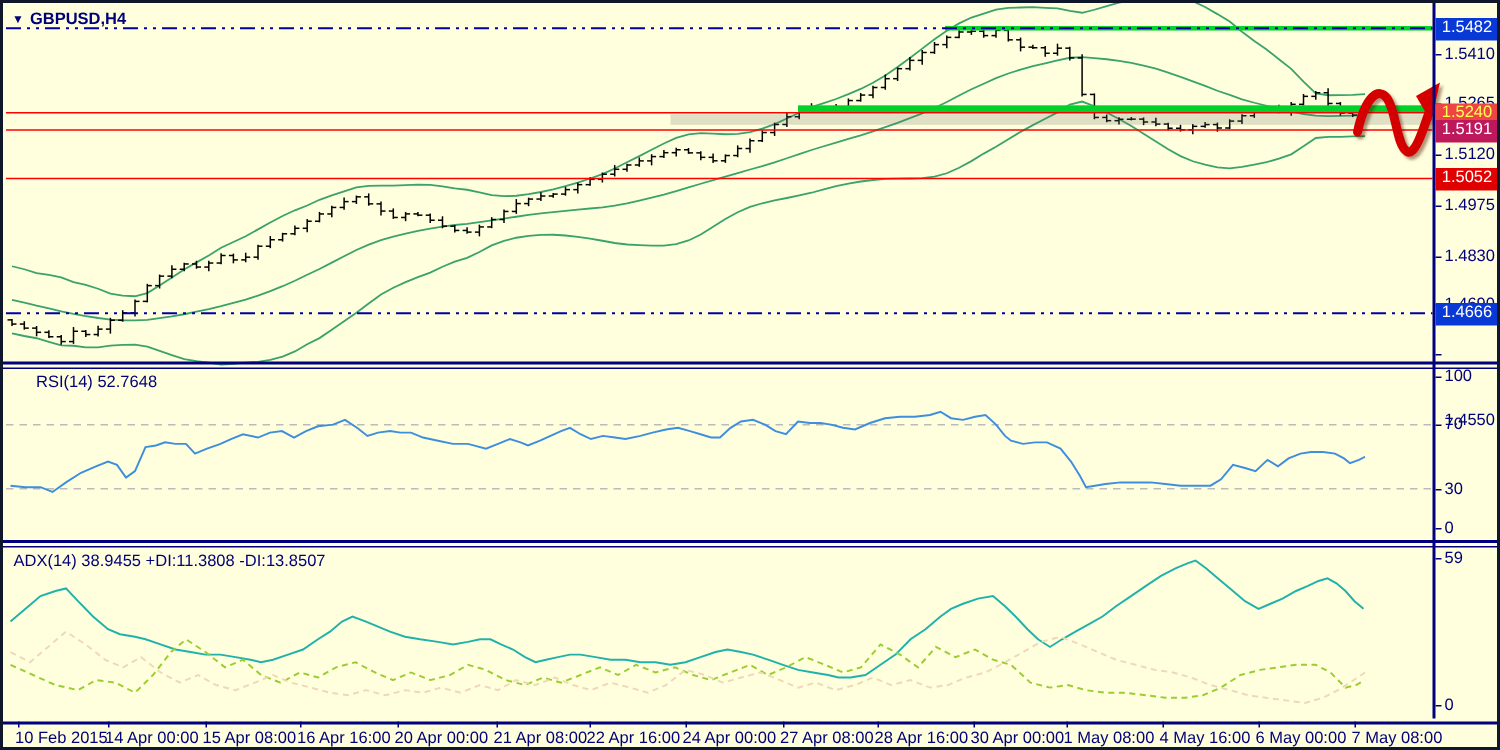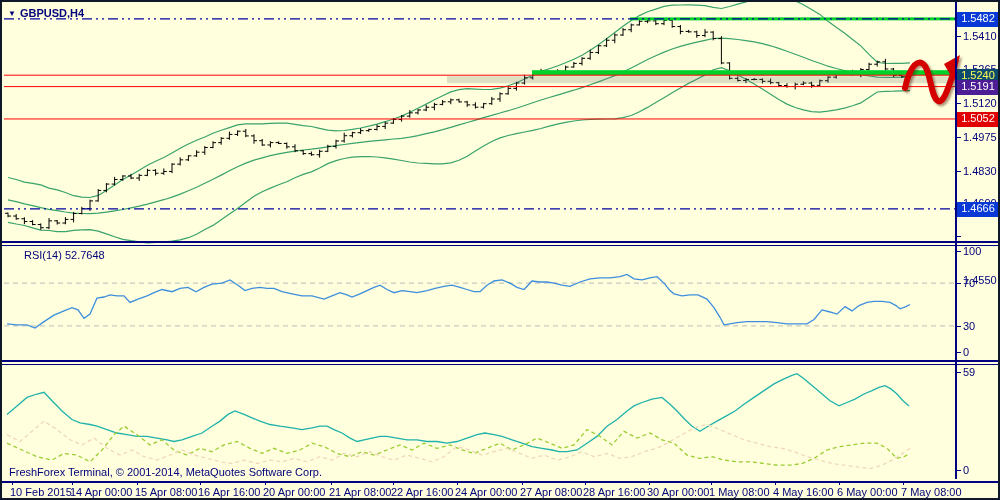--- a/index.html
+++ b/index.html
@@ -392,21 +392,21 @@
       <polyline points="5.0,321.8 15.0,322.8 25.0,322.8 33.0,326.0 42.0,319.6 52.0,313.2 62.0,308.9 70.0,305.7 76.0,307.9 82.0,316.4 88.0,312.1 95.0,296.1 102.0,295.0 108.0,292.9 115.0,293.9 122.0,293.9 128.0,300.4 136.0,297.1 145.0,293.9 152.0,290.7 160.0,287.5 170.0,289.7 178.0,286.4 186.0,285.4 194.0,289.7 202.0,285.4 210.0,282.2 220.0,281.1 228.0,277.9 236.0,283.2 243.0,288.6 250.0,286.4 258.0,285.4 265.0,286.4 272.0,286.4 280.0,289.7 290.0,291.8 300.0,293.9 310.0,293.9 322.0,297.1 330.0,293.9 338.0,290.7 345.0,292.9 350.0,295.0 358.0,291.8 365.0,288.6 372.0,285.4 378.0,283.2 385.0,287.5 392.0,290.7 400.0,288.6 408.0,289.7 415.0,290.7 425.0,288.6 433.0,286.4 442.0,284.3 450.0,283.2 458.0,285.4 465.0,287.5 472.0,289.7 478.0,289.7 485.0,283.2 492.0,279.0 500.0,277.9 508.0,281.1 515.0,285.4 522.0,287.5 530.0,279.0 538.0,280.0 545.0,280.0 552.0,281.1 560.0,283.2 568.0,284.3 578.0,280.0 588.0,276.8 598.0,275.8 608.0,275.8 618.0,274.7 625.0,272.5 632.0,276.8 640.0,277.9 648.0,275.8 655.0,274.7 662.0,281.1 668.0,288.6 672.0,291.8 680.0,293.9 688.0,292.9 696.0,292.9 705.0,297.1 712.0,305.7 718.0,315.3 722.0,322.8 728.0,321.8 735.0,320.7 745.0,319.6 755.0,319.6 765.0,319.6 775.0,320.7 785.0,321.8 795.0,321.8 805.0,321.8 812.0,317.5 820.0,307.9 828.0,310.0 835.0,312.1 843.0,304.6 850.0,308.9 857.0,303.6 865.0,300.4 872.0,299.3 880.0,299.3 888.0,300.4 894.0,303.6 898.0,306.8 904.0,304.6 908.0,302.5" fill="none" stroke="#3E8EDE" stroke-width="1.3"></polyline>
       <polyline points="5.0,412.4 15.0,403.9 25.0,395.4 35.0,392.0 42.0,390.3 50.0,398.8 60.0,409.0 70.0,417.5 78.0,420.8 88.0,422.5 95.0,424.2 105.0,427.6 115.0,431.0 125.0,432.7 135.0,434.4 145.0,434.4 155.0,436.1 165.0,437.8 172.0,439.5 180.0,437.8 190.0,434.4 200.0,431.0 210.0,424.2 218.0,419.1 226.0,412.4 233.0,409.0 242.0,412.4 250.0,415.8 258.0,419.1 268.0,422.5 278.0,424.2 290.0,425.9 300.0,427.6 310.0,425.9 318.0,424.2 325.0,424.2 332.0,427.6 340.0,431.0 348.0,436.1 355.0,439.5 362.0,437.8 370.0,436.1 378.0,434.4 385.0,434.4 395.0,436.1 405.0,437.8 415.0,437.8 425.0,439.5 435.0,439.5 445.0,441.2 455.0,439.5 465.0,436.1 475.0,432.7 483.0,431.0 492.0,432.7 500.0,434.4 510.0,437.8 520.0,441.2 530.0,444.6 540.0,446.3 550.0,448.0 557.0,449.7 565.0,449.7 575.0,448.0 585.0,441.2 595.0,434.4 605.0,424.2 615.0,417.5 625.0,409.0 632.0,403.9 640.0,400.5 650.0,397.1 660.0,395.4 668.0,402.2 675.0,409.0 683.0,417.5 690.0,424.2 698.0,429.3 706.0,424.2 715.0,419.1 724.0,414.1 733.0,409.0 742.0,402.2 752.0,395.4 762.0,388.6 772.0,381.9 782.0,376.8 790.0,373.4 795.0,371.7 802.0,376.8 810.0,383.6 818.0,390.3 828.0,398.8 837.0,403.9 845.0,400.5 853.0,397.1 862.0,392.0 870.0,388.6 877.0,385.3 883.0,383.6 889.0,386.9 895.0,392.0 901.0,398.8 907.0,403.9" fill="none" stroke="#20B2AA" stroke-width="1.3"></polyline>
       <polyline points="5.0,441.2 20.0,448.0 35.0,454.7 50.0,458.1 62.0,451.4 75.0,453.1 88.0,459.8 100.0,448.0 112.0,432.7 122.0,424.2 135.0,432.7 148.0,442.9 160.0,437.8 172.0,448.0 185.0,453.1 198.0,446.3 210.0,449.7 222.0,442.9 235.0,439.5 248.0,446.3 260.0,451.4 272.0,446.3 285.0,451.4 298.0,448.0 310.0,441.2 322.0,444.6 335.0,451.4 348.0,454.7 360.0,449.7 372.0,453.1 385.0,448.0 398.0,442.9 410.0,448.0 422.0,441.2 435.0,446.3 448.0,442.9 460.0,448.0 472.0,451.4 485.0,446.3 498.0,441.2 510.0,448.0 522.0,442.9 535.0,436.1 548.0,441.2 560.0,446.3 572.0,442.9 585.0,427.6 598.0,434.4 610.0,442.9 622.0,429.3 635.0,436.1 648.0,431.0 660.0,437.8 672.0,441.2 685.0,453.1 698.0,456.4 710.0,454.7 722.0,458.1 735.0,459.8 748.0,459.8 762.0,461.5 775.0,463.2 788.0,463.2 800.0,461.5 812.0,456.4 825.0,448.0 838.0,444.6 850.0,442.9 862.0,441.2 875.0,441.2 885.0,446.3 895.0,456.4 902.0,454.7 908.0,451.4" fill="none" stroke="#9ACD32" stroke-width="1.3" stroke-dasharray="4 3"></polyline>
       <polyline points="5.0,432.7 18.0,439.5 30.0,429.3 42.0,419.1 55.0,427.6 68.0,437.8 80.0,442.9 92.0,436.1 105.0,446.3 118.0,453.1 130.0,448.0 142.0,454.7 155.0,458.1 168.0,453.1 180.0,448.0 192.0,453.1 205.0,456.4 218.0,459.8 230.0,461.5 242.0,458.1 255.0,461.5 268.0,458.1 280.0,459.8 292.0,456.4 305.0,459.8 318.0,454.7 330.0,458.1 342.0,451.4 355.0,454.7 368.0,449.7 380.0,454.7 392.0,458.1 405.0,453.1 418.0,456.4 430.0,459.8 442.0,454.7 455.0,444.6 468.0,448.0 480.0,453.1 492.0,449.7 505.0,446.3 518.0,451.4 530.0,456.4 542.0,453.1 555.0,458.1 568.0,454.7 580.0,449.7 592.0,454.7 605.0,451.4 618.0,456.4 630.0,454.7 642.0,449.7 655.0,446.3 668.0,439.5 680.0,432.7 692.0,425.9 705.0,422.5 718.0,427.6 730.0,432.7 742.0,437.8 755.0,441.2 768.0,444.6 780.0,446.3 792.0,449.7 805.0,454.7 818.0,458.1 830.0,461.5 842.0,463.2 855.0,464.9 868.0,466.6 880.0,463.2 890.0,458.1 898.0,453.1 908.0,446.3" fill="none" stroke="#EFD8B8" stroke-width="1.3" stroke-dasharray="4 3"></polyline>
     </svg>
 
   <div id="symbol-label" class="panel-label">
     <span class="tri">▼</span><span>GBPUSD,H4</span>
   </div>
   <div id="rsi-label" class="panel-label">RSI(14) 52.7648</div>
-  <div id="copyright" class="panel-label">FreshForex Terminal, © 2001-2014, MetaQuotes Software Corp.</div>
+  <div id="adx-label" class="panel-label">ADX(14) 38.9455 +DI:11.3808 -DI:13.8507</div>
 
   <div class="sep" style="top:239px;height:2px;"></div>
   <div class="sep" style="top:243px;height:1px;"></div>
   <div class="sep" style="top:358px;height:2px;"></div>
   <div class="sep" style="top:362px;height:1px;"></div>
   <div class="sep" style="top:479px;height:2px;"></div>
   <div id="vsep"></div>
 
   <div id="price-scale">
       <div class="tickdash" style="top:34px;"></div>
@@ -429,22 +429,22 @@
       <div class="ticklabel" style="top:275px;">70</div>
       <div class="tickdash" style="top:324px;"></div>
       <div class="ticklabel" style="top:318px;">30</div>
       <div class="tickdash" style="top:350px;"></div>
       <div class="ticklabel" style="top:344px;">0</div>
       <div class="tickdash" style="top:370px;"></div>
       <div class="ticklabel" style="top:364px;">59</div>
       <div class="tickdash" style="top:468px;"></div>
       <div class="ticklabel" style="top:462px;">0</div>
       <div class="badge" style="top:10px;background:#0838D6;color:#FFFFFF;">1.5482</div>
-      <div class="badge" style="top:67px;background:#0c4a6e;color:#FFFF55;">1.5240</div>
-      <div class="badge" style="top:78px;background:#4c1d95;color:#FFFFFF;">1.5191</div>
+      <div class="badge" style="top:67px;background:#ef4444;color:#FFFF55;">1.5240</div>
+      <div class="badge" style="top:78px;background:#be185d;color:#FFFFFF;">1.5191</div>
       <div class="badge" style="top:110px;background:#E00000;color:#FFFFFF;">1.5052</div>
       <div class="badge" style="top:200px;background:#0838D6;color:#FFFFFF;">1.4666</div>
     </div>
   <div id="time-scale">
       <div class="time-tick" style="left:10px;"></div>
       <div class="time-label" style="left:8px;">10 Feb 2015</div>
       <div class="time-tick" style="left:70px;"></div>
       <div class="time-label" style="left:68px;">14 Apr 00:00</div>
       <div class="time-tick" style="left:135px;"></div>
       <div class="time-label" style="left:133px;">15 Apr 08:00</div>

